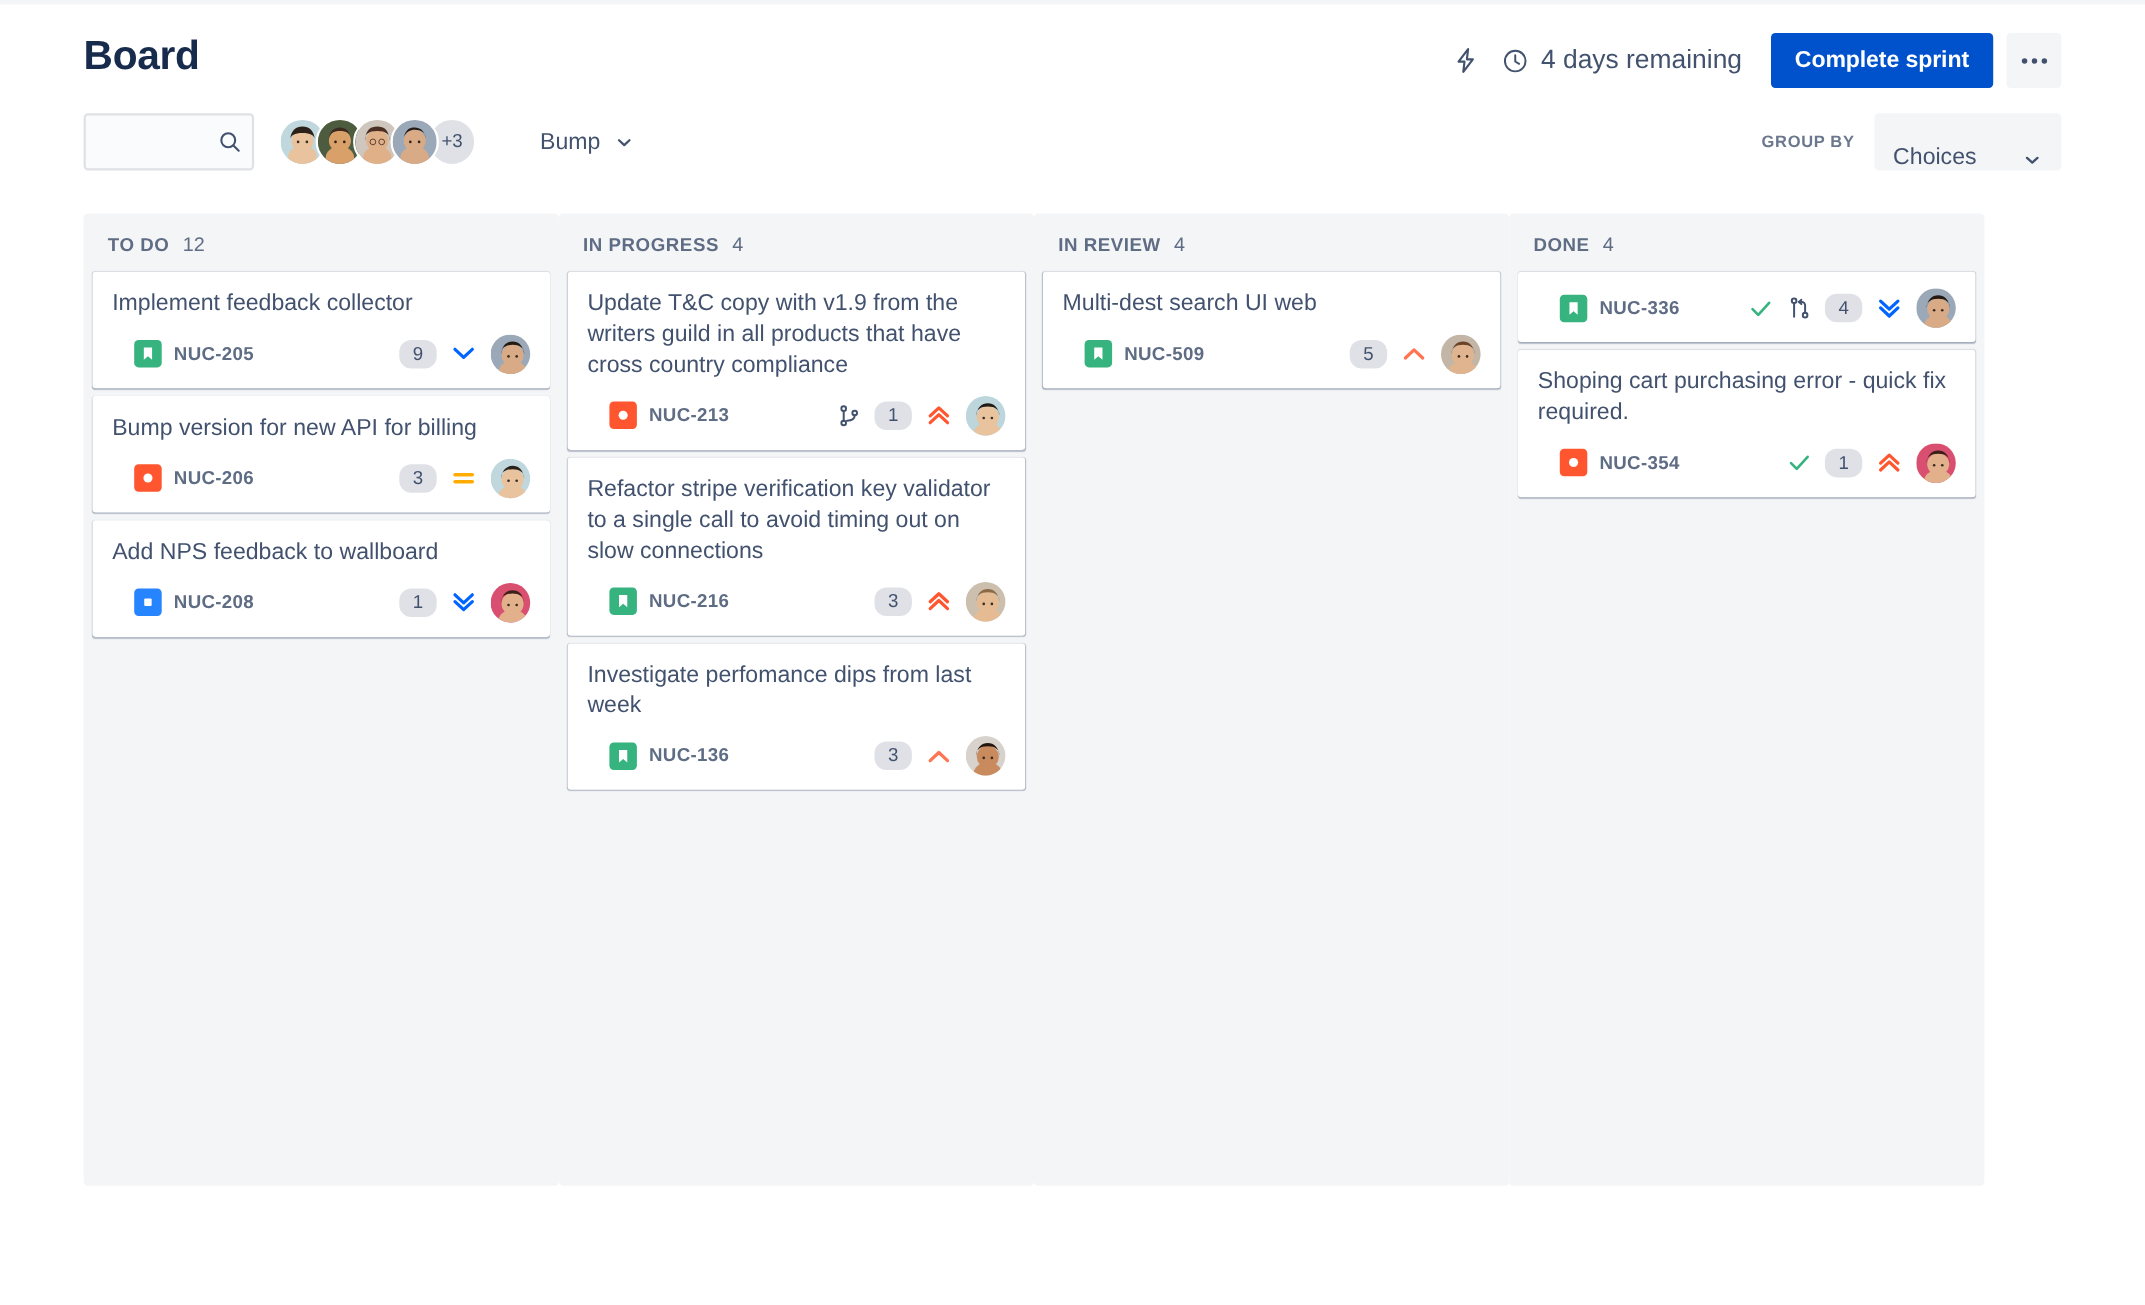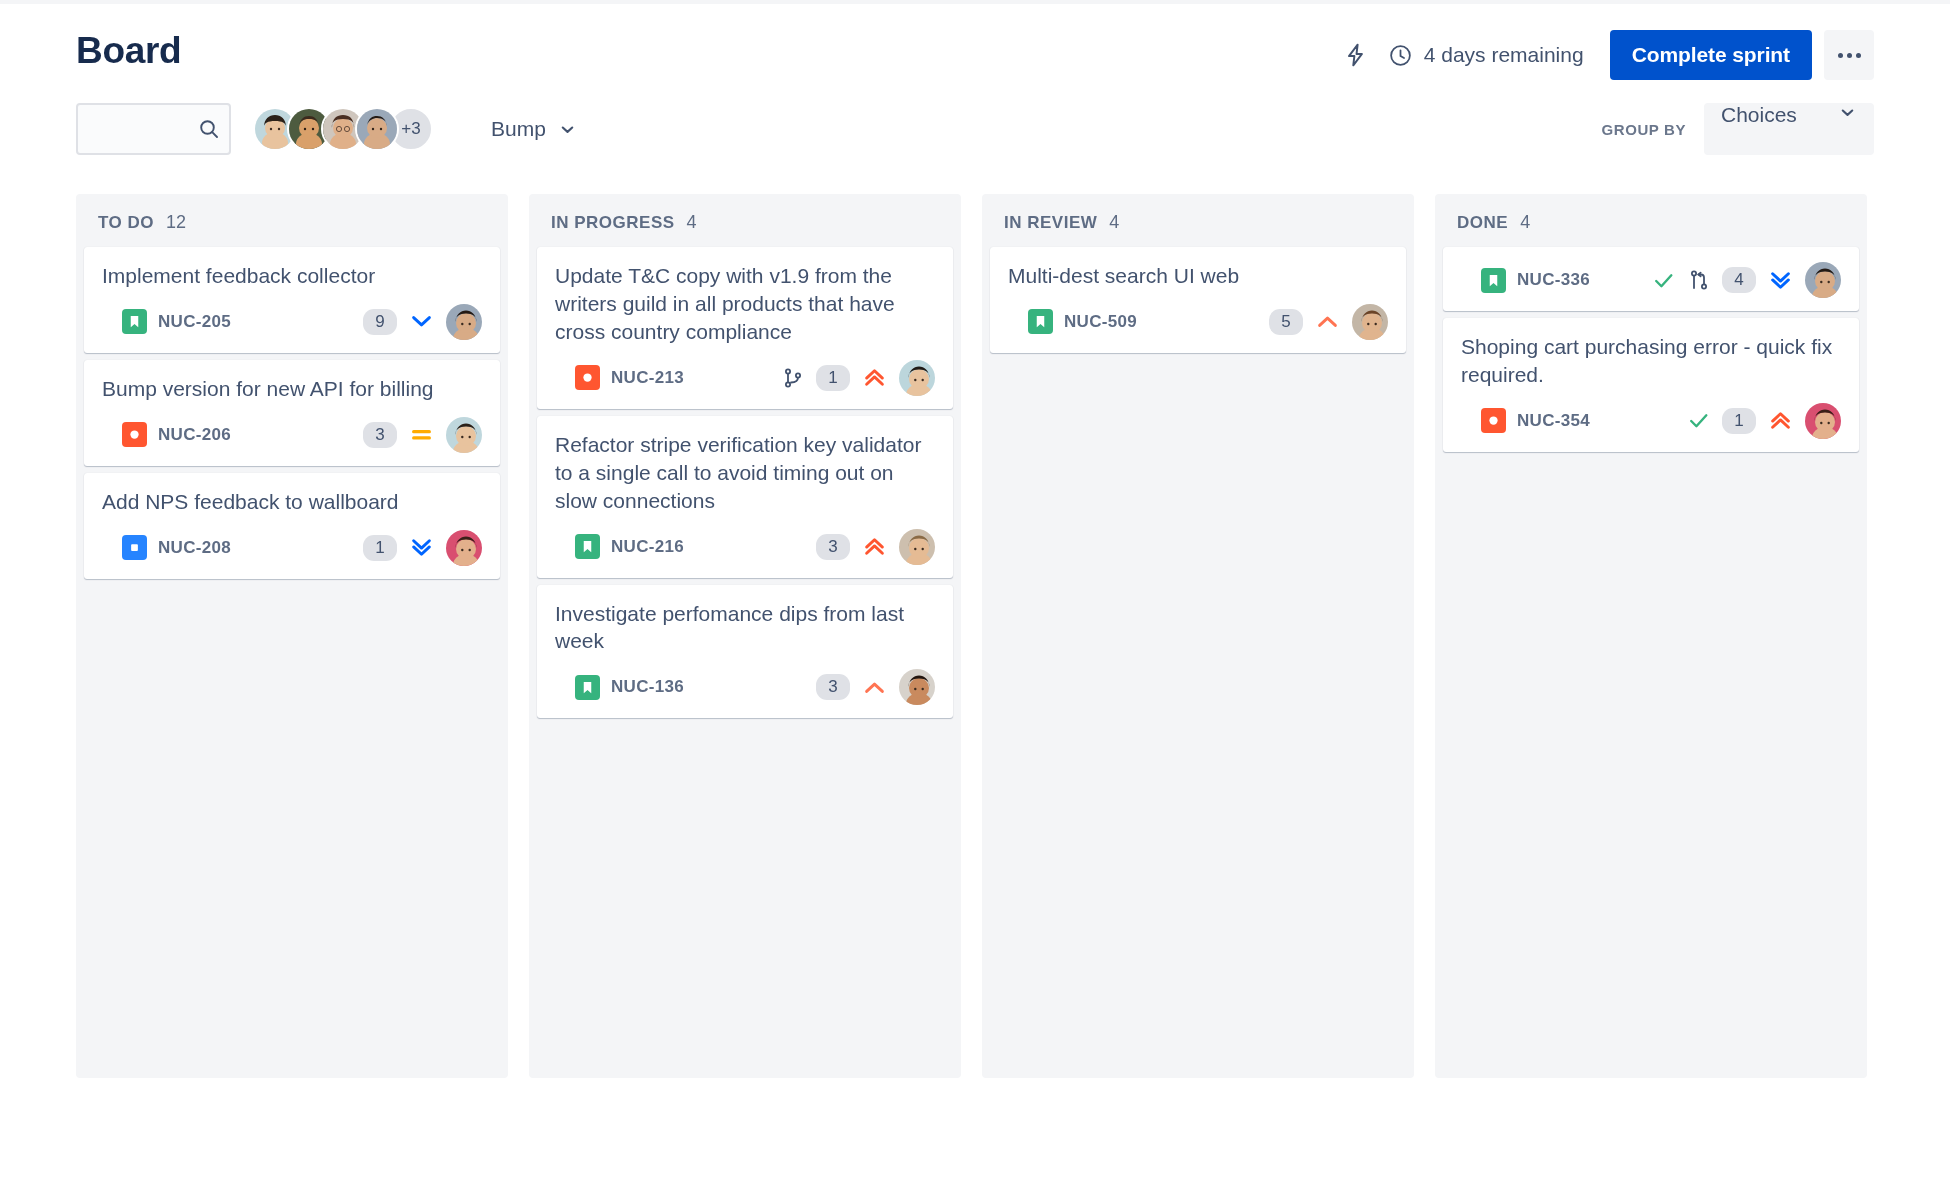--- a/index.html
+++ b/index.html
@@ -20,21 +20,21 @@
   .page-title {
     font-size: 37px; font-weight: 600; color: #172b4d; letter-spacing: -0.3px;
   }
   .header-right { display: flex; align-items: center; gap: 0; }
   .icon-btn {
     width: 44px; height: 44px; display: flex; align-items: center; justify-content: center;
     border-radius: 4px; cursor: pointer; background: transparent; border: none;
   }
   .days-remaining {
     display: flex; align-items: center; gap: 11px;
-    font-size: 21px; color: #42526e; margin-right: 26px; margin-left: 10px;
+    font-size: 24px; color: #42526e; margin-right: 26px; margin-left: 10px;
   }
   .btn-primary {
     background: #0052cc; color: #fff; border: none; border-radius: 4px;
     font-size: 21px; font-weight: 700; padding: 0 22px; height: 50px;
     cursor: pointer; font-family: "Liberation Sans", sans-serif;
     letter-spacing: -0.1px;
   }
   .more-btn {
     width: 50px; height: 50px; margin-left: 12px; border: none; background: #f4f5f7;
     border-radius: 4px; cursor: pointer; display: flex; align-items: center;
@@ -75,26 +75,26 @@
   .epic-select {
     display: flex; align-items: center; gap: 12px; margin-left: 48px;
     font-size: 21px; color: #42526e; cursor: pointer; padding: 6px 10px; border-radius: 3px;
   }
   .toolbar-right { display: flex; align-items: center; gap: 18px; }
   .group-by-label {
     font-size: 15px; font-weight: 700; color: #6b778c; letter-spacing: 0.6px;
   }
   .choices-select {
     background: #f4f5f7; border-radius: 4px; height: 52px; min-width: 170px;
-    display: flex; align-items: flex-start; justify-content: space-between;
+    display: flex; align-items: flex-end; justify-content: space-between;
     padding: 0 17px; font-size: 21px; color: #42526e; cursor: pointer; gap: 14px;
   }
 
   
-  .board { display: flex; gap: 21px; margin-top: 26px; }
+  .board { display: flex; margin-top: 26px; }
   .column {
     width: 432px; background: #f4f5f7; border-radius: 4px; height: 884px;
     display: flex; flex-direction: column; flex: none;
   }
   .col-header {
     padding: 18px 22px 14px 22px;
     display: flex; align-items: baseline; gap: 12px;
   }
   .col-name {
     font-size: 17px; font-weight: 700; color: #5e6c84; letter-spacing: 0.5px;

